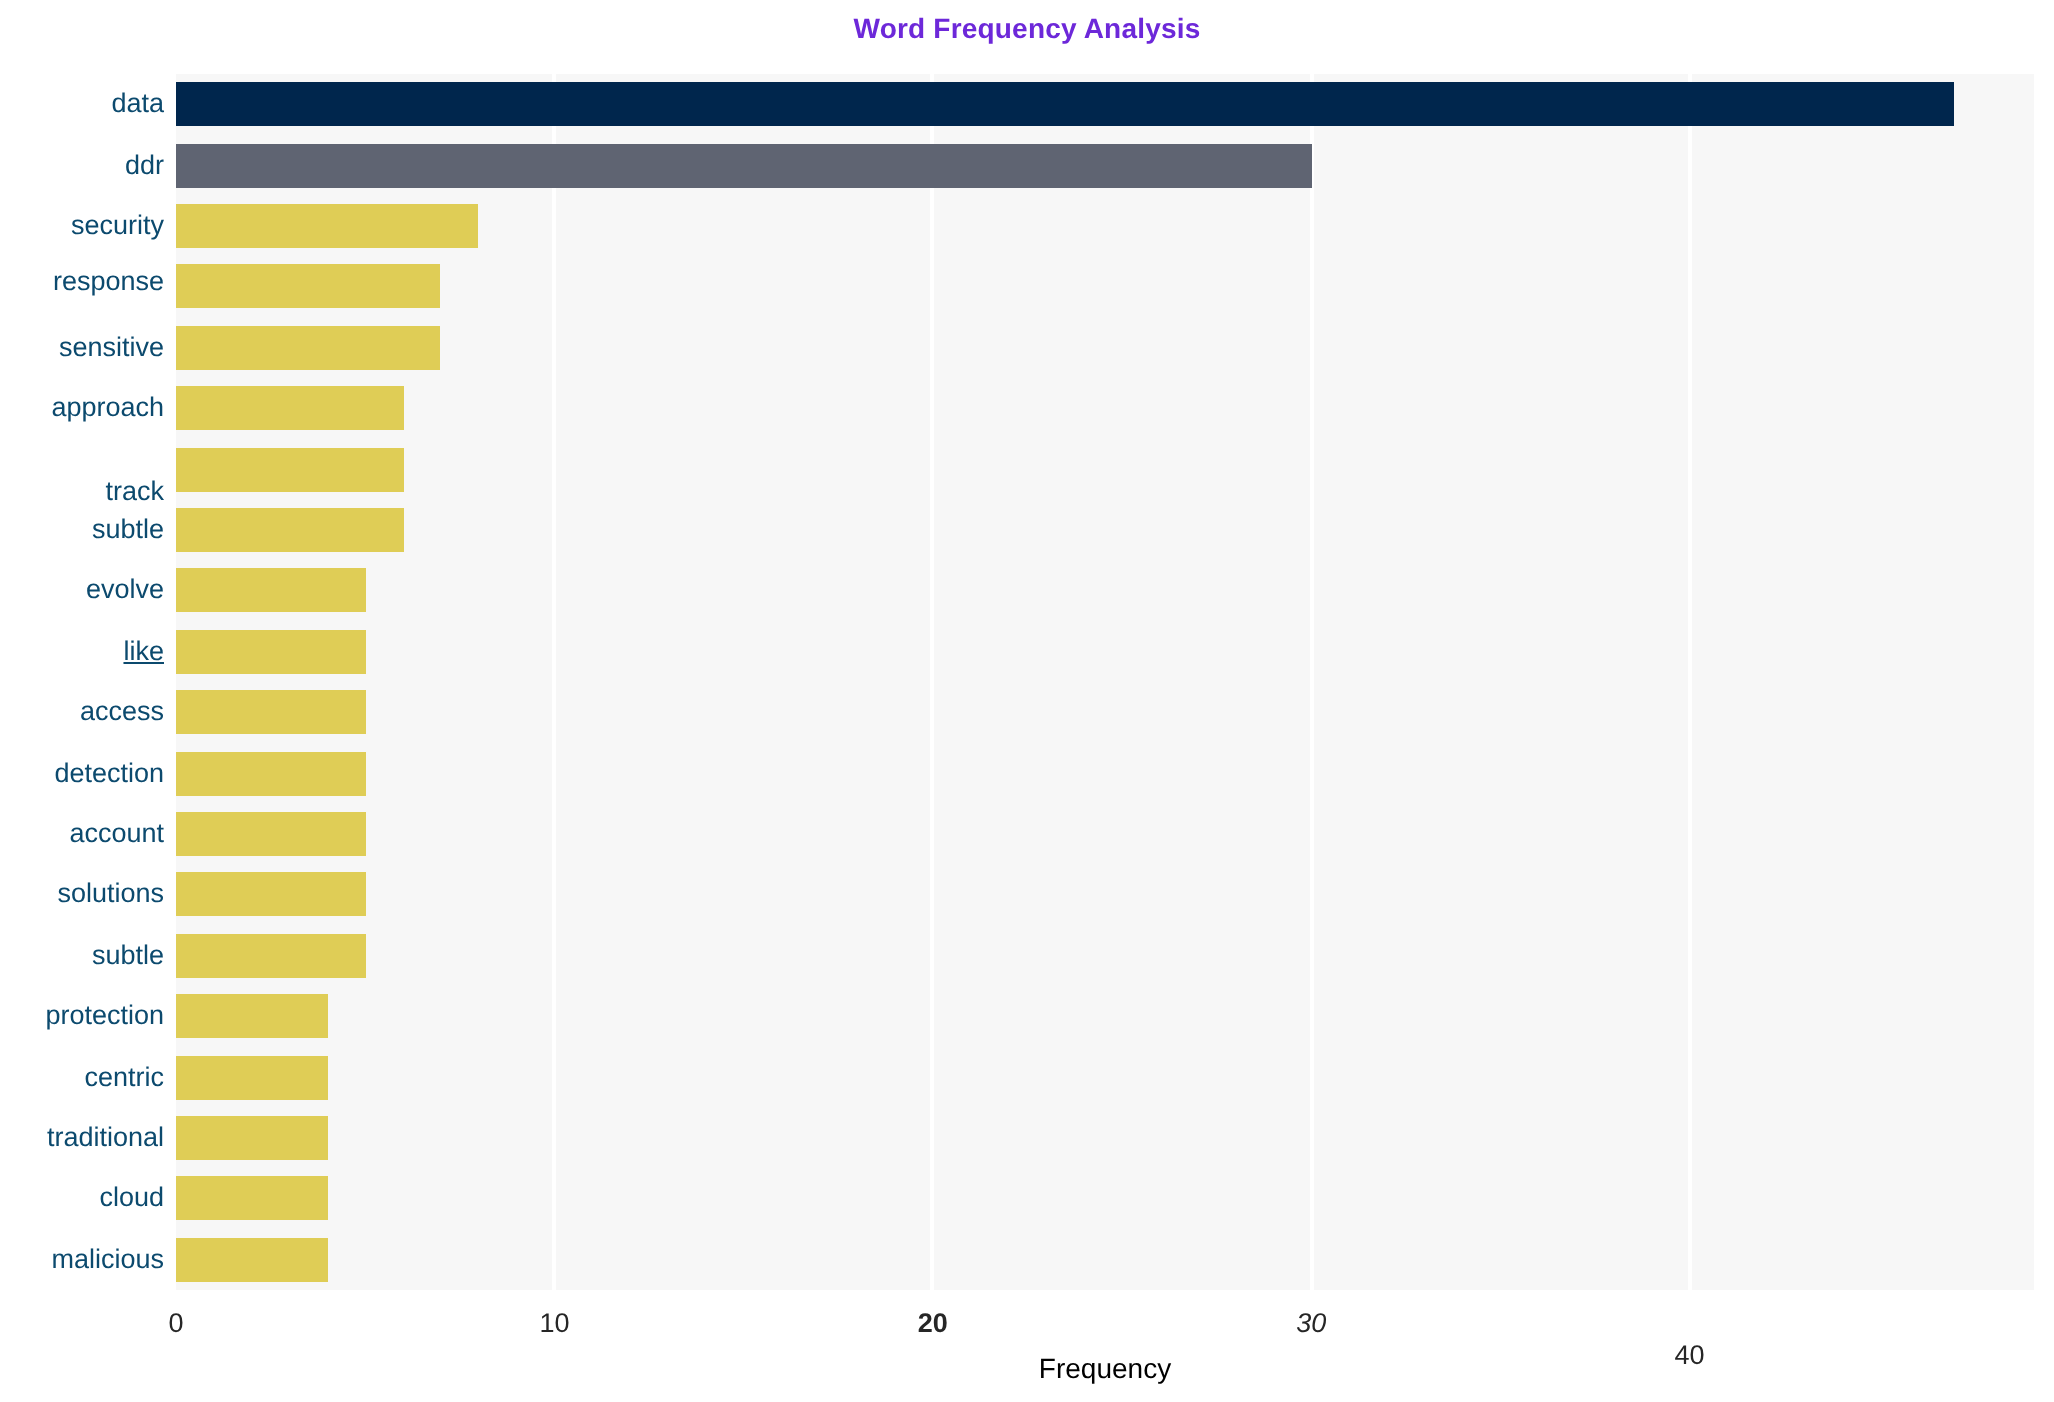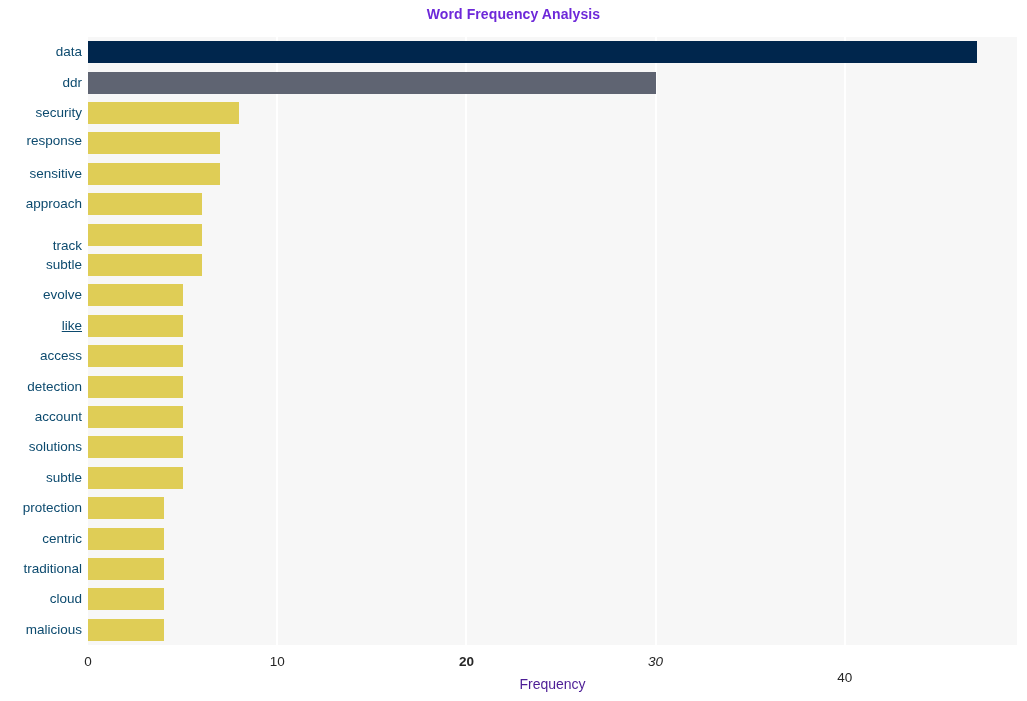--- a/index.html
+++ b/index.html
@@ -108,21 +108,21 @@
     color: #262626;
     white-space: nowrap;
   }
   #x-axis-title {
     position: absolute;
     left: 88px;
     top: 31px;
     width: 929px;
     text-align: center;
     font-size: 14px;
-    color: #4c1d95;
+    color: #000000;
   }
 </style>
 </head>
 <body>
 
 <div id="figure">
 
   <div id="chart-title">Word Frequency Analysis</div>
 
   <div id="plot-area">

